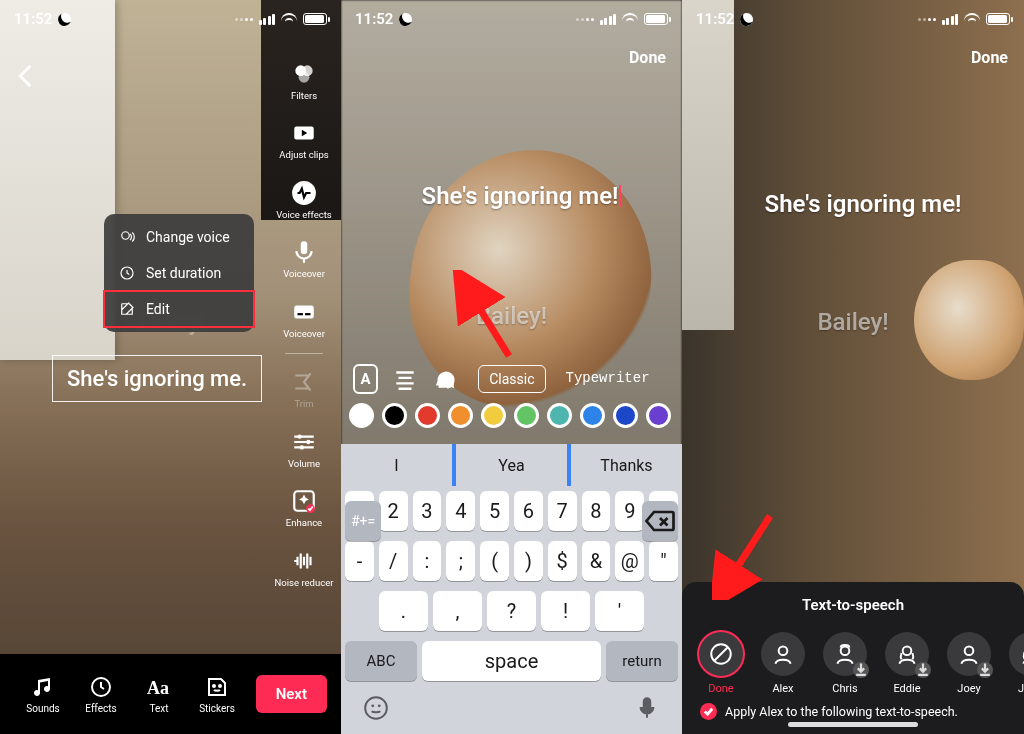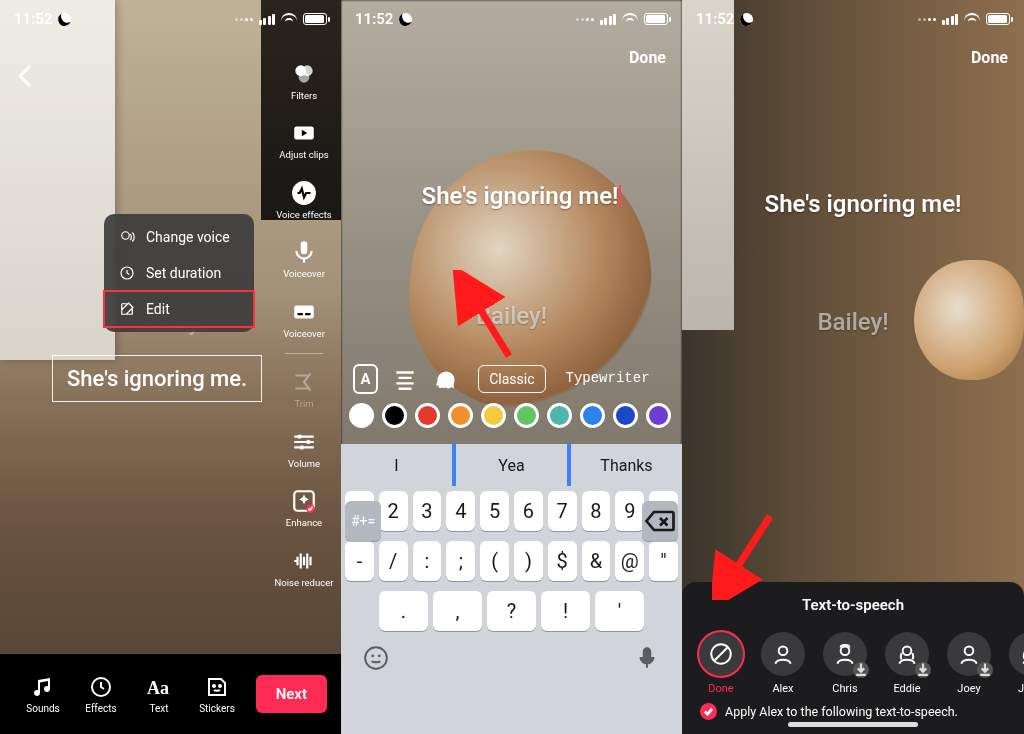--- a/index.html
+++ b/index.html
@@ -541,20 +541,25 @@
             <div class="key">?</div>
             <div class="key">!</div>
             <div class="key">'</div>
           </div>
         <div class="del-btn">
           <svg viewBox="0 0 24 24" fill="none" stroke="#1a1a1c" stroke-width="1.8">
               <path d="M8 6h12a1 1 0 011 1v10a1 1 0 01-1 1H8l-5-6z"></path>
               <path d="M12 10l5 5M17 10l-5 5"></path>
             </svg>
         </div>
+      </div>
+      <div class="krow bottom">
+        <div class="key abc">ABC</div>
+        <div class="key space">space</div>
+        <div class="key ret">return</div>
       </div>
       <div class="kbd-footer">
         <span><svg viewBox="0 0 24 24">
               <circle cx="12" cy="12" r="10" fill="none" stroke="#5c5d62" stroke-width="1.8"></circle>
               <circle cx="9" cy="10" r="1.3"></circle>
               <circle cx="15" cy="10" r="1.3"></circle>
               <path d="M8 15c1.3 1.3 6.7 1.3 8 0" fill="none" stroke="#5c5d62" stroke-width="1.8"></path>
             </svg></span>
         <span><svg viewBox="0 0 24 24" fill="none" stroke="#5c5d62" stroke-width="1.8">
               <rect x="9" y="3" width="6" height="11" rx="3"></rect>

